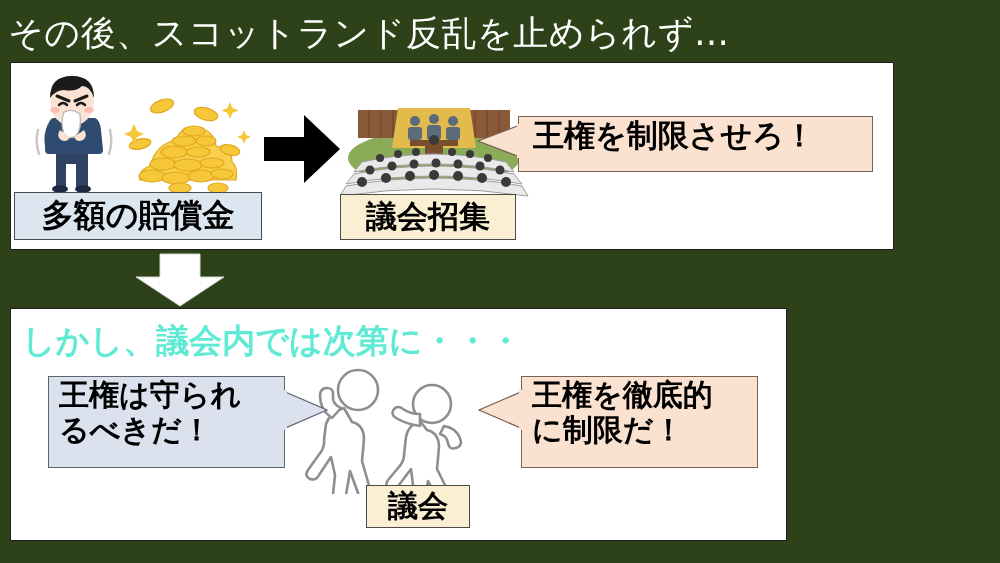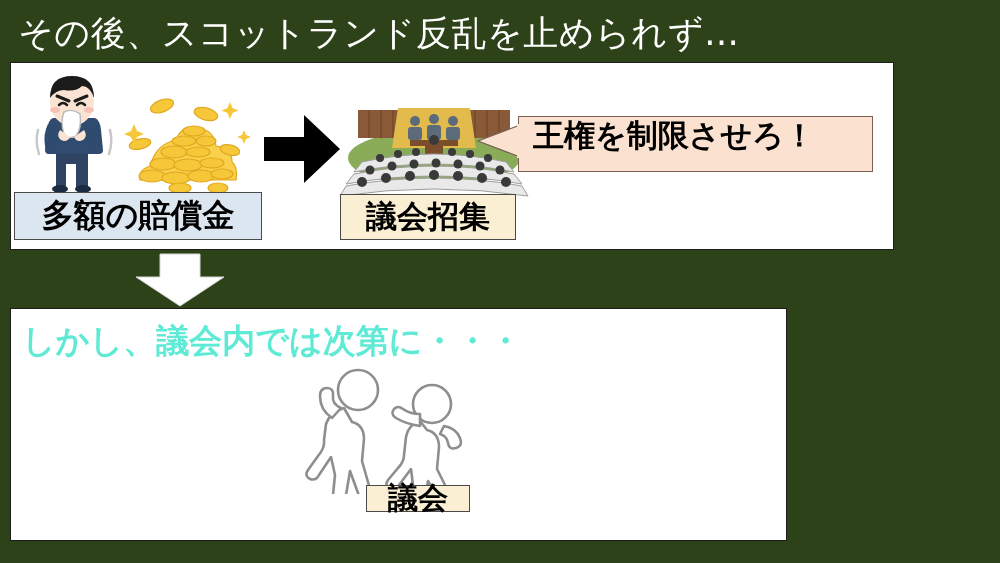--- a/index.html
+++ b/index.html
@@ -16,21 +16,21 @@
   #slide {
     position: relative;
     width: 1000px;
     height: 563px;
     background: #2d4218;
   }
 
   
   .slide-title {
     position: absolute;
-    left: 18px;
+    left: 8px;
     top: 10px;
     width: 950px;
     height: 46px;
     color: #ffffff;
     font-size: 35px;
     line-height: 46px;
     font-weight: 400;
     letter-spacing: 0.5px;
     white-space: nowrap;
     font-family: "DejaVu Sans", "Liberation Sans", sans-serif;
@@ -101,21 +101,21 @@
     left: 340px;
     top: 194px;
     width: 176px;
     height: 46px;
     font-size: 31px;
   }
   #label-parliament {
     left: 366px;
     top: 485px;
     width: 104px;
-    height: 27px;
+    height: 43px;
     font-size: 30px;
   }
 
   
   .bubble {
     position: absolute;
     box-sizing: border-box;
     border: 1px solid #6b5f58;
     color: #000000;
     font-weight: 700;
@@ -424,17 +424,37 @@
                  l-12 -24
                  l2 -22
                  q0 -14 -12 -17z"></path>
 
         <path d="M128 62 q-14 -2 -24 -8 q-6 -4 -2 -9 q4 -4 9 0 q7 5 17 5z"></path>
         <path d="M152 62 q12 2 16 12 q3 8 -4 10 q-7 2 -8 -5 q-1 -7 -8 -9z"></path>
       </g>
     </svg>
   </div>
 
-
+  <div class="bubble bubble-blue" id="bubble-protect">
+    <span class="bubble-text">王権は守られ
+るべきだ！</span>
+    <span class="tail">
+      <svg viewBox="0 0 46 42" width="46" height="42" aria-hidden="true">
+        <path d="M1 2 L45 21 L1 40 Z" fill="#dbe2ee" stroke="#5c6470" stroke-width="1.3"></path>
+        <rect x="0" y="1" width="5" height="40" fill="#dbe2ee"></rect>
+      </svg>
+    </span>
+  </div>
+
+  <div class="bubble bubble-peach" id="bubble-restrict">
+    <span class="tail">
+      <svg viewBox="0 0 46 42" width="46" height="42" aria-hidden="true">
+        <path d="M45 2 L1 21 L45 40 Z" fill="#fae1d0" stroke="#7a6253" stroke-width="1.3"></path>
+        <rect x="41" y="1" width="5" height="40" fill="#fae1d0"></rect>
+      </svg>
+    </span>
+    <span class="bubble-text">王権を徹底的
+に制限だ！</span>
+  </div>
 
   <div class="label-box label-cream" id="label-parliament">議会</div>
 
 </div>
 
 </body></html>

